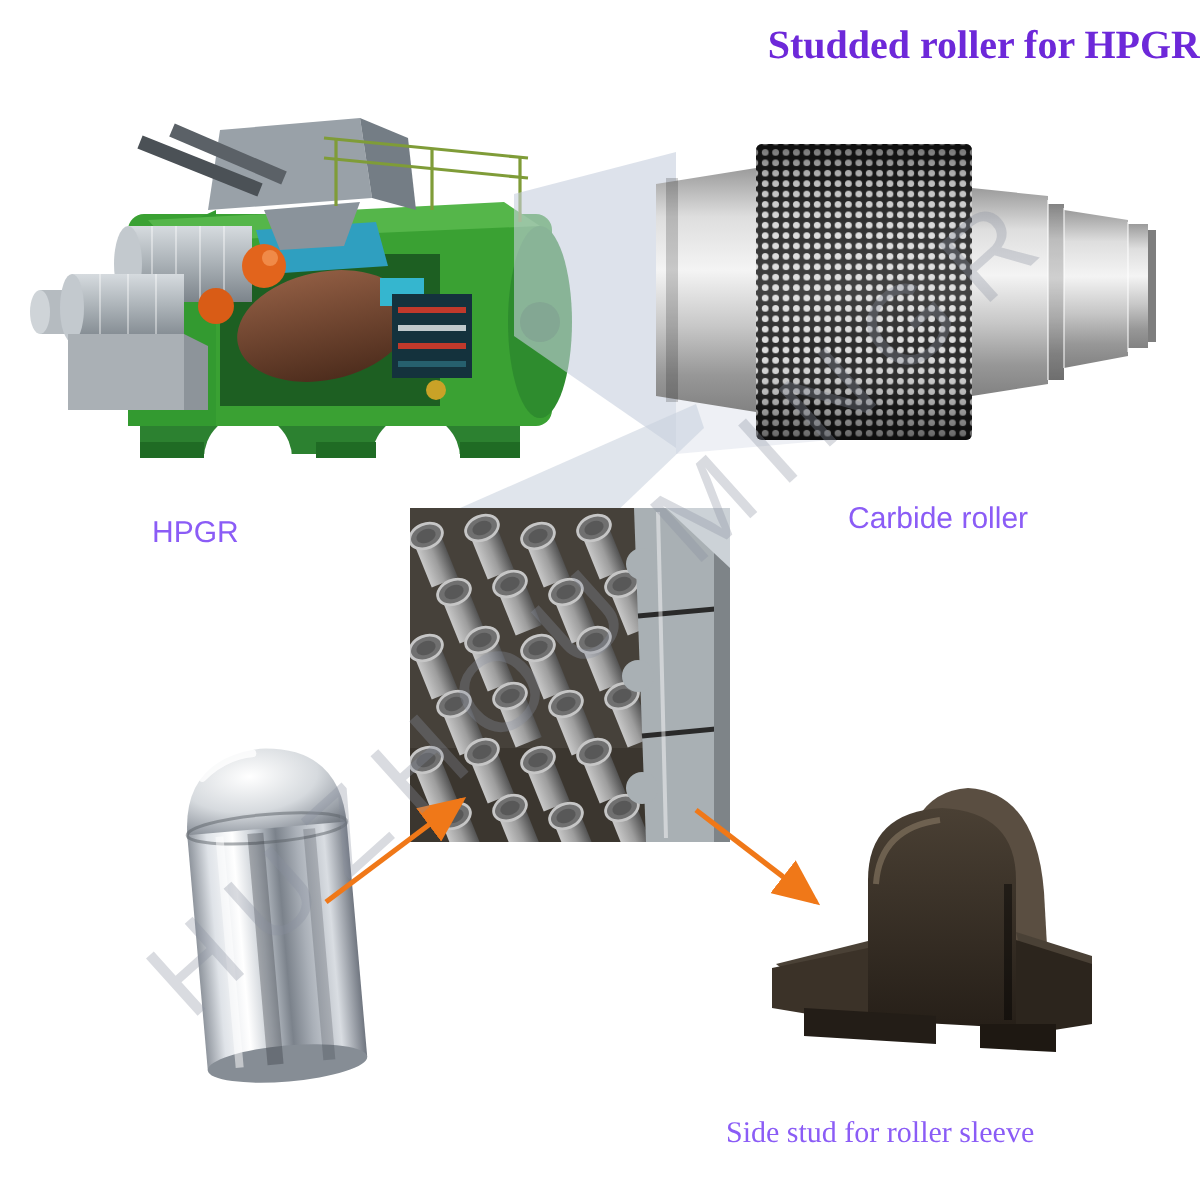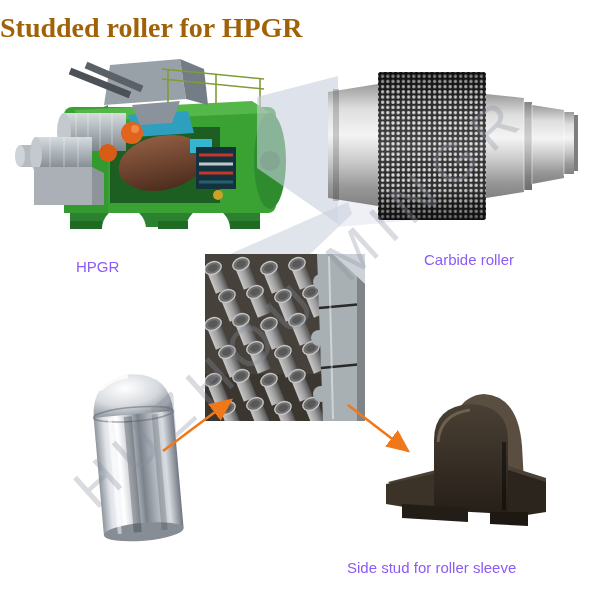--- a/index.html
+++ b/index.html
@@ -1,24 +1,24 @@
 <!DOCTYPE html>
 <html><head>
 <meta charset="utf-8">
 <style>
   html,body{margin:0;padding:0;background:#ffffff;}
   .canvas{position:relative;width:600px;height:600px;background:#fff;overflow:hidden;
           font-family:"Liberation Sans",sans-serif;}
-  .page-title{position:absolute;top:12px;left:0;width:100%;margin:0;text-align:left;
-          font-family:"Liberation Serif",serif;font-size:28px;font-weight:600;color:#a16207;}
+  .page-title{position:absolute;top:12px;left:0;width:100%;margin:0;text-align:right;
+          font-family:"Liberation Serif",serif;font-size:20px;font-weight:600;color:#6d28d9;}
   .lbl{position:absolute;font-size:15px;font-weight:500;color:#8b5cf6;white-space:nowrap;}
   .lbl-hpgr{left:76px;top:258px;}
   .lbl-roller{left:424px;top:251px;}
   .lbl-carbide{left:74px;top:559px;}
-  .lbl-sidestud{left:347px;top:559px;}
+  .lbl-sidestud{left:363px;top:559px;font-family:Liberation Serif, serif;}
   .abs{position:absolute;}
   .watermark{position:absolute;left:-30px;top:268px;width:660px;text-align:center;
           font-size:56px;font-weight:400;letter-spacing:12px;
           color:rgba(138,144,158,0.32);transform:rotate(-42deg);pointer-events:none;}
 </style>
 </head>
 <body>
 
 <div class="canvas">
 

